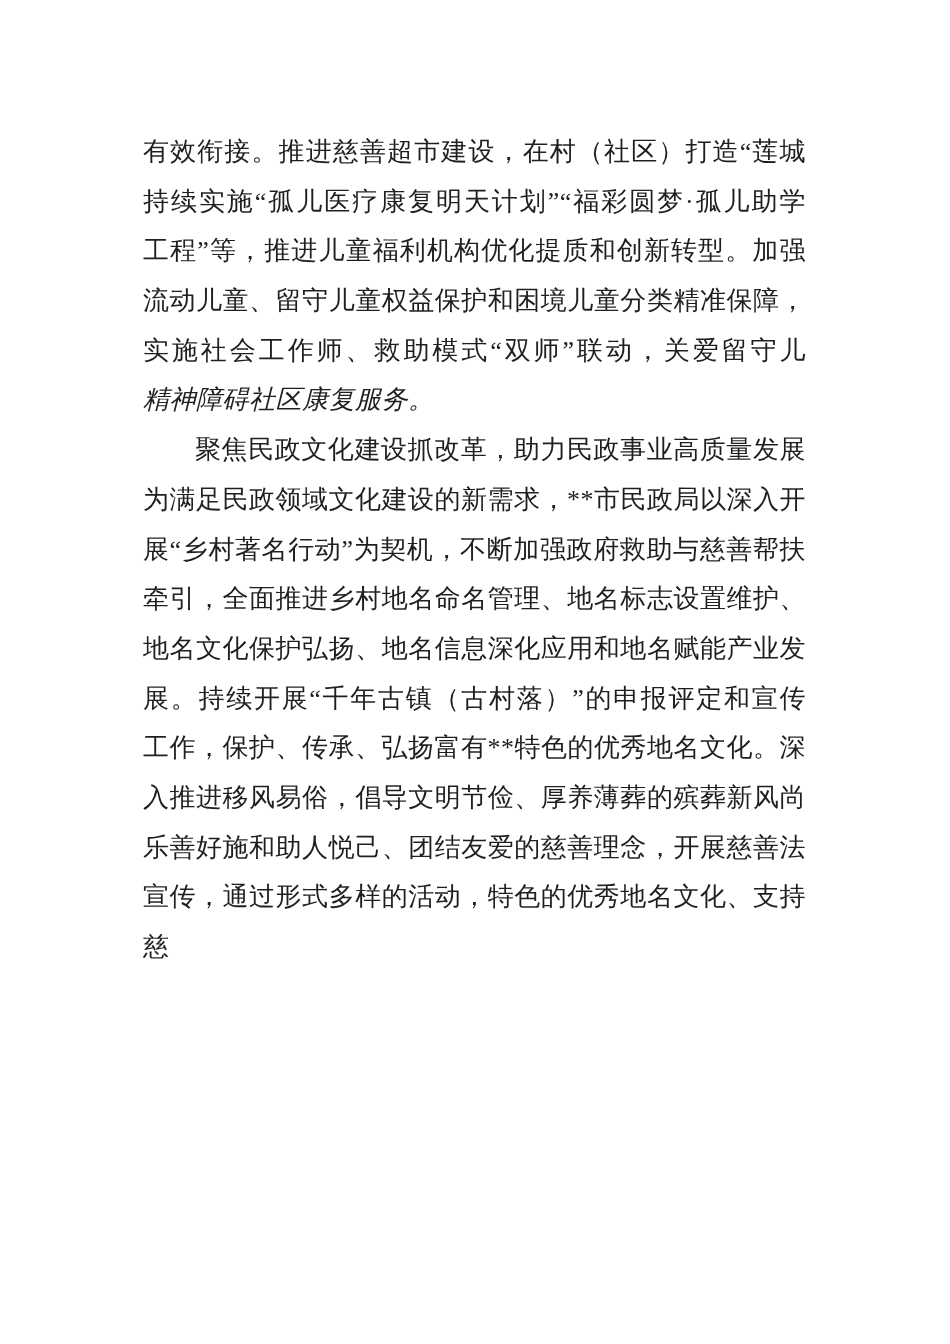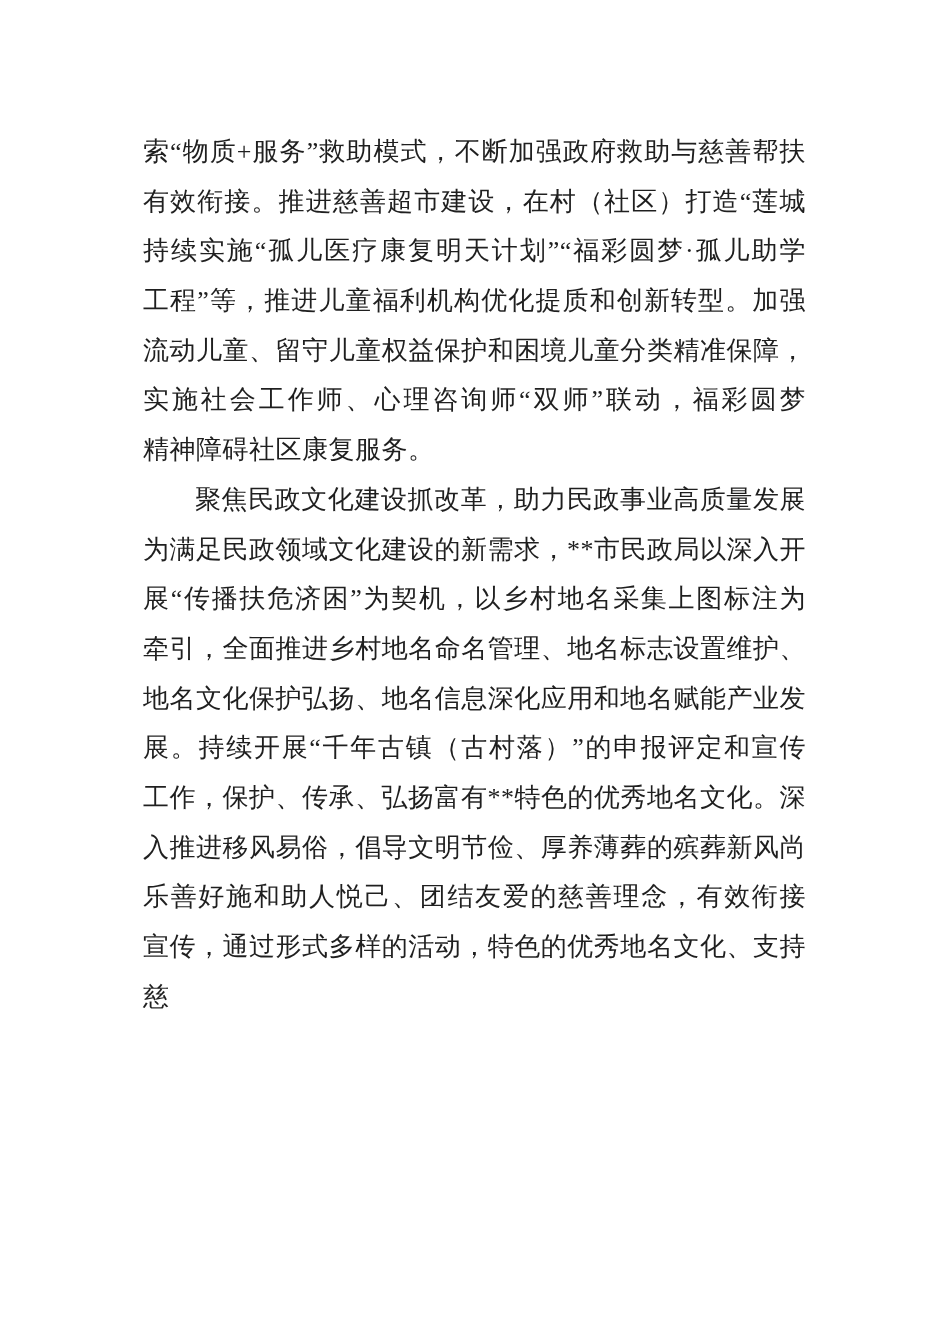--- a/index.html
+++ b/index.html
@@ -29,41 +29,41 @@
     color: #1f1f1f;
     text-align: justify;
     text-align-last: justify;
     letter-spacing: 0.5px;
     white-space: normal;
     overflow: visible;
   }
   .line.short {
     text-align: right;
     text-align-last: left;
+    font-style: italic;
   }
   .line.indent {
     text-indent: 52px;
   }
 </style>
 </head>
 <body>
 
 <div class="page">
   <div class="text-block">
-    <div class="line">索“物质+服务”救助模式，不断加强政府救助与慈善帮扶</div>
     <div class="line">有效衔接。推进慈善超市建设，在村（社区）打造“莲城</div>
     <div class="line">持续实施“孤儿医疗康复明天计划”“福彩圆梦·孤儿助学</div>
     <div class="line">工程”等，推进儿童福利机构优化提质和创新转型。加强</div>
     <div class="line">流动儿童、留守儿童权益保护和困境儿童分类精准保障，</div>
-    <div class="line">实施社会工作师、心理咨询师“双师”联动，福彩圆梦</div>
+    <div class="line">实施社会工作师、救助模式“双师”联动，关爱留守儿</div>
     <div class="line short">精神障碍社区康复服务。</div>
     <div class="line indent">聚焦民政文化建设抓改革，助力民政事业高质量发展</div>
     <div class="line">为满足民政领域文化建设的新需求，**市民政局以深入开</div>
-    <div class="line">展“传播扶危济困”为契机，以乡村地名采集上图标注为</div>
+    <div class="line">展“乡村著名行动”为契机，不断加强政府救助与慈善帮扶</div>
     <div class="line">牵引，全面推进乡村地名命名管理、地名标志设置维护、</div>
     <div class="line">地名文化保护弘扬、地名信息深化应用和地名赋能产业发</div>
     <div class="line">展。持续开展“千年古镇（古村落）”的申报评定和宣传</div>
     <div class="line">工作，保护、传承、弘扬富有**特色的优秀地名文化。深</div>
     <div class="line">入推进移风易俗，倡导文明节俭、厚养薄葬的殡葬新风尚</div>
-    <div class="line">乐善好施和助人悦己、团结友爱的慈善理念，有效衔接</div>
+    <div class="line">乐善好施和助人悦己、团结友爱的慈善理念，开展慈善法</div>
     <div class="line">宣传，通过形式多样的活动，特色的优秀地名文化、支持慈</div>
   </div>
 </div>
 
 </body></html>

